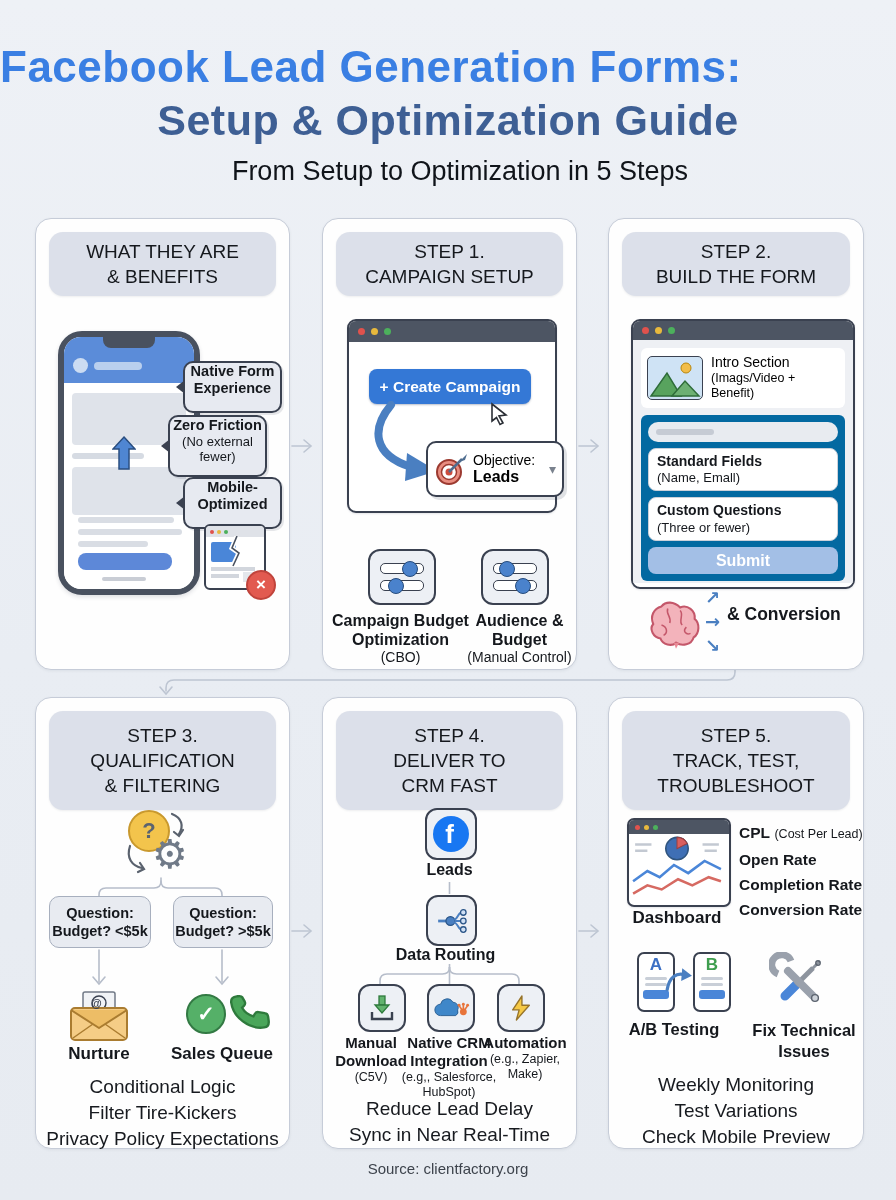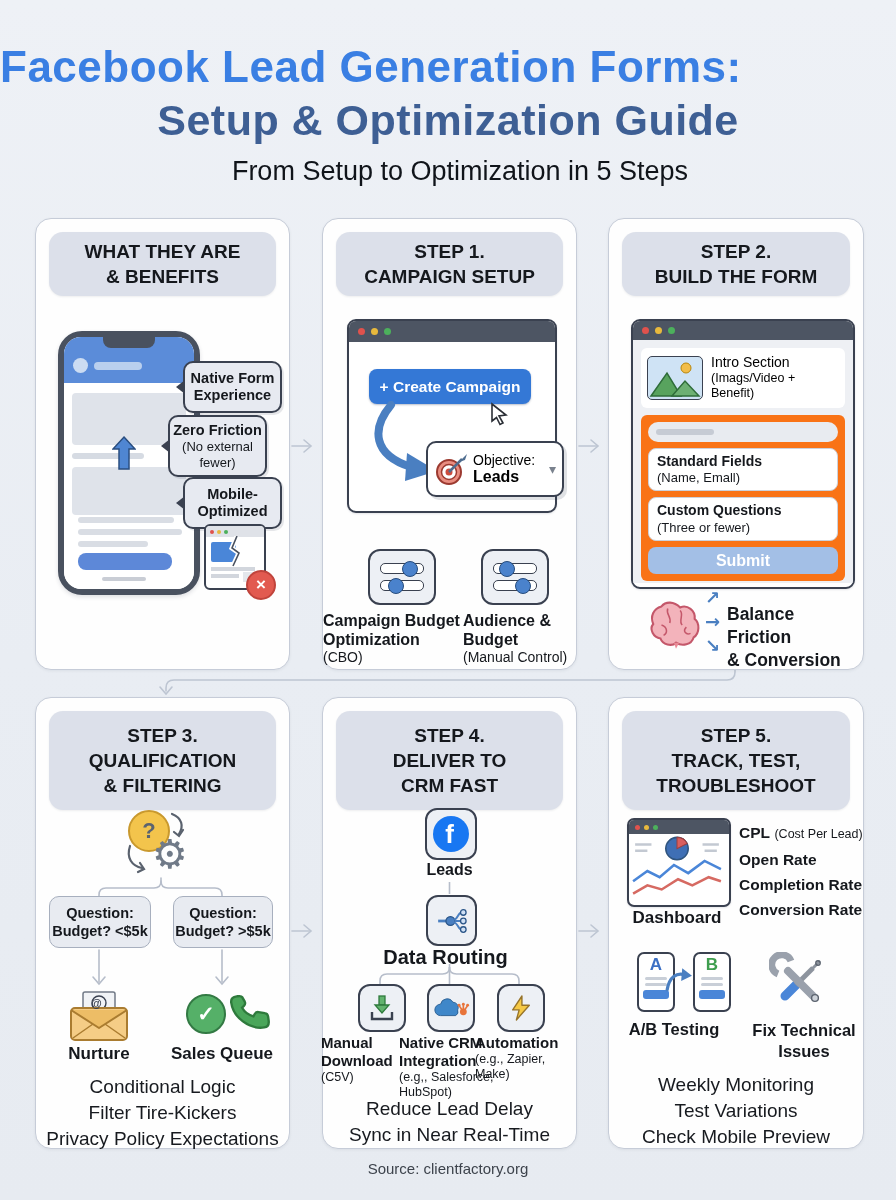--- a/index.html
+++ b/index.html
@@ -8,40 +8,40 @@
         background:linear-gradient(180deg,#eef1f6 0%,#e9edf3 55%,#e7ebf1 100%);}
   .abs{position:absolute}
   
   .title1{position:absolute;top:42px;left:0;width:100%;text-align:left;font-size:44px;font-weight:bold;color:#3a7fe3;letter-spacing:.5px}
   .title2{position:absolute;top:96px;left:0;width:100%;text-align:center;font-size:43px;font-weight:bold;color:#3e5f94;letter-spacing:.5px}
   .subtitle{position:absolute;top:156px;left:12px;width:100%;text-align:center;font-size:27px;color:#10141a}
   
   .panel{position:absolute;width:253px;height:450px;background:#fefefe;border:1px solid #c6ccd8;border-radius:16px;box-shadow:0 1px 3px rgba(40,50,70,.07)}
   .pill{position:absolute;left:13px;right:13px;top:13px;background:#dce0ea;border-radius:14px;
         display:flex;flex-direction:column;align-items:center;justify-content:center;
-        font-weight:bold;font-size:19px;line-height:1.32;color:#15181d;text-align:center;box-shadow:0 1px 2px rgba(40,50,70,.08)}
+        font-weight:normal;font-size:19px;line-height:1.32;color:#15181d;text-align:center;box-shadow:0 1px 2px rgba(40,50,70,.08)}
   .pill2{height:64px}.pill3{height:99px}
   .notes{position:absolute;left:0;right:0;text-align:center;font-size:19px;line-height:26px;color:#171a1f}
   
   .bwin{position:absolute;background:#fff;border:2px solid #3a4150;border-radius:9px;overflow:hidden;box-shadow:0 1px 2px rgba(40,50,70,.12)}
   .bbar{height:21px;background:#4d5563;display:flex;align-items:center;gap:6px;padding-left:9px}
   .dot{width:7px;height:7px;border-radius:50%}
   .dr{background:#e0524d}.dy{background:#e8b93d}.dg{background:#4cb05c}
   .callout{position:absolute;background:#e7eaf1;border:2px solid #3a4150;border-radius:10px;
-           display:flex;flex-direction:column;align-items:center;justify-content:center;text-align:center;
+           display:flex;flex-direction:column;align-items:center;text-align:center;
            font-weight:bold;font-size:14.5px;line-height:1.18;color:#15181d;box-shadow:2px 2px 0 rgba(50,60,80,.12)}
   .callout .sub{font-weight:normal;font-size:13px}
   .tail{position:absolute;left:-9px;top:50%;margin-top:-7px;width:0;height:0;
         border-top:7px solid transparent;border-bottom:7px solid transparent;border-right:9px solid #3a4150}
   .qbox{position:absolute;background:#e8ebf1;border:1.5px solid #a7afbe;border-radius:10px;
         display:flex;flex-direction:column;align-items:center;justify-content:center;
         font-weight:bold;font-size:14.5px;line-height:1.25;color:#15181d;text-align:center}
   .tile{position:absolute;background:#edf0f5;border:2px solid #3a4150;border-radius:12px;
         display:flex;align-items:center;justify-content:center}
-  .cap{position:absolute;font-size:15px;font-weight:bold;line-height:1.2;color:#15181d}
+  .cap{position:absolute;text-align:center;font-size:15px;font-weight:bold;line-height:1.2;color:#15181d}
   .cap .sub{font-weight:normal;font-size:12.5px;line-height:1.2;display:block}
   .cap span{display:block;white-space:nowrap}
   .lbl{position:absolute;text-align:center;font-weight:bold;font-size:17px;color:#15181d}
   
   #phone{position:absolute;left:22px;top:112px;width:130px;height:252px;background:#fff;border:6px solid #49515f;border-radius:24px;box-shadow:0 2px 4px rgba(40,50,70,.15)}
   #phone .screen{position:absolute;inset:0;border-radius:17px;overflow:hidden;background:#fff}
   #phone .notch{position:absolute;top:0;left:50%;transform:translateX(-50%);width:52px;height:11px;background:#49515f;border-radius:0 0 8px 8px;z-index:3}
   
   .strack{position:relative;width:42px;height:9px;border:1.5px solid #3a4150;border-radius:5px;background:#fff;margin:6px auto}
   .sknob{position:absolute;top:50%;transform:translate(-50%,-50%);width:14px;height:14px;border-radius:50%;background:#4a82cc;border:1.5px solid #274d7e}
@@ -235,21 +235,21 @@
               <path d="M3 39 L19 16 L33 39 Z" fill="#58a35e" stroke="#2f6d3a" stroke-width="1.5"></path>
               <path d="M24 39 L37 24 L51 39 Z" fill="#6db073" stroke="#2f6d3a" stroke-width="1.5"></path>
             </svg>
           </div>
           <div style="line-height:1.22">
             <div style="font-weight:normal;font-size:14px">Intro Section</div>
             <div style="font-size:12.5px">(Imags/Video +</div>
             <div style="font-size:12.5px">Benefit)</div>
           </div>
         </div>
-        <div style="background:#f97316;border-radius:6px;padding:7px;display:flex;flex-direction:column;gap:6px;flex:1">
+        <div style="background:#0369a1;border-radius:6px;padding:7px;display:flex;flex-direction:column;gap:6px;flex:1">
           <div style="height:20px;background:#e8ebf0;border-radius:10px;position:relative">
             <div class="abs" style="left:8px;top:7px;width:58px;height:6px;background:#c6cbd4;border-radius:3px"></div>
           </div>
           <div class="frow">
             <div>Standard Fields</div>
             <div class="sub">(Name, Emall)</div>
           </div>
           <div class="frow">
             <div>Custom Questions</div>
             <div class="sub">(Three or fewer)</div>
@@ -262,21 +262,20 @@
 
     <svg class="abs" style="left:38px;top:378px" width="58" height="54" viewBox="0 0 56 50">
       <path d="M14 8 C6 10 3 18 6 25 C2 30 6 38 13 39 C15 45 24 47 28 43 C34 47 43 45 45 38 C51 34 51 24 46 20 C47 12 39 6 32 9 C26 3 18 3 14 8 Z" fill="#f3b3bb" stroke="#c4576a" stroke-width="2"></path>
       <path d="M20 10 C18 16 24 18 22 24 M32 12 C36 16 30 22 34 26 M14 26 C20 28 20 34 16 36 M38 28 C34 32 38 36 42 34" fill="none" stroke="#c4576a" stroke-width="1.5"></path>
       <path d="M26 43 L28 49 L31 43" fill="#e98a96"></path>
     </svg>
     <span class="glyph abs" style="left:96px;top:368px;color:#4a7fc1;font-weight:bold;font-size:18px">↗</span>
     <span class="glyph abs" style="left:96px;top:392px;color:#4a7fc1;font-weight:bold;font-size:18px">→</span>
     <span class="glyph abs" style="left:96px;top:416px;color:#4a7fc1;font-weight:bold;font-size:18px">↘</span>
     <div class="abs" style="left:118px;top:384px;font-weight:bold;font-size:17.5px;line-height:1.3;color:#15181d">
-      <div>Balance Friction</div>
       <div>&amp; Conversion</div>
     </div>
   </div>
 
   <div class="panel" style="left:35px;top:697px">
     <div class="pill pill3">
       <span>STEP 3.</span>
       <span>QUALIFICATION</span>
       <span>&amp; FILTERING</span>
     </div>
@@ -364,21 +363,21 @@
     <div class="tile" style="left:103px;top:197px;width:47px;height:47px">
       <svg width="32" height="32" viewBox="0 0 30 30">
         <line x1="2" y1="15" x2="10" y2="15" stroke="#4a7fc1" stroke-width="2.6"></line>
         <circle cx="13.5" cy="15" r="4.2" fill="#4a7fc1" stroke="#2a5588" stroke-width="1.2"></circle>
         <path d="M17 13.5 C20.5 13.5 20.5 7 24 7 M17.5 15 H24 M17 16.5 C20.5 16.5 20.5 23 24 23" fill="none" stroke="#4a7fc1" stroke-width="1.8"></path>
         <circle cx="25.6" cy="7" r="2.6" fill="#cfe0f5" stroke="#2a5588" stroke-width="1.2"></circle>
         <circle cx="25.6" cy="15" r="2.6" fill="#cfe0f5" stroke="#2a5588" stroke-width="1.2"></circle>
         <circle cx="25.6" cy="23" r="2.6" fill="#cfe0f5" stroke="#2a5588" stroke-width="1.2"></circle>
       </svg>
     </div>
-    <div class="lbl" style="left:0;right:8px;top:248px;font-size:20px">Data Routing</div>
+    <div class="lbl" style="left:0;right:8px;top:248px;font-size:16px">Data Routing</div>
 
     <div class="tile" style="left:35px;top:286px;width:44px;height:44px">
       <svg width="30" height="30" viewBox="0 0 30 30">
         <rect x="12" y="3" width="6" height="9" fill="#62b36e" stroke="#2e7a3c" stroke-width="1.3"></rect>
         <polygon points="8,12 22,12 15,20" fill="#62b36e" stroke="#2e7a3c" stroke-width="1.3"></polygon>
         <path d="M5 19 V26 H25 V19" fill="none" stroke="#3a4150" stroke-width="2.4"></path>
       </svg>
     </div>
     <div class="tile" style="left:104px;top:286px;width:44px;height:44px">
       <svg width="38" height="26" viewBox="0 0 40 26">

